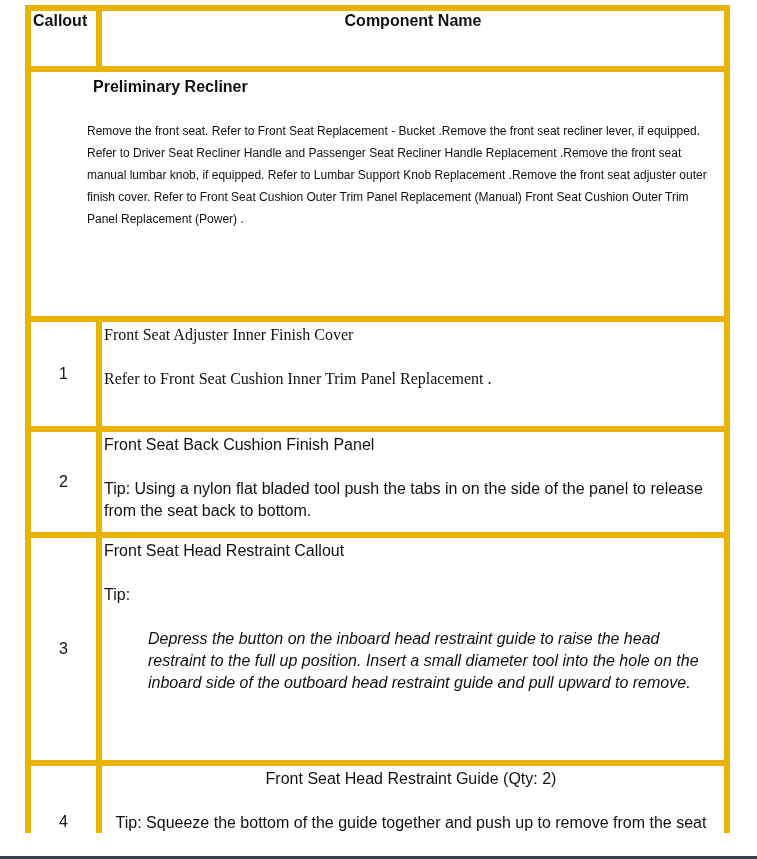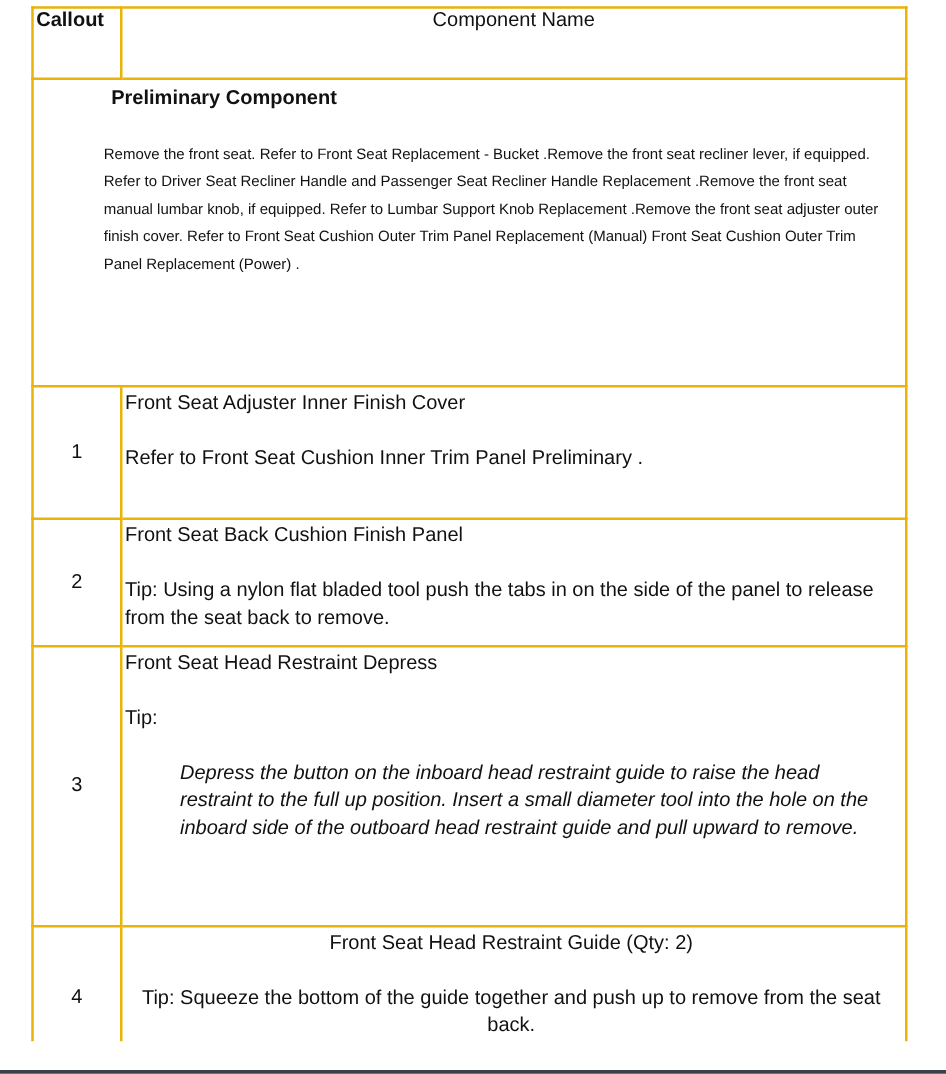--- a/index.html
+++ b/index.html
@@ -18,30 +18,30 @@
     }
     .doc-table {
       position: absolute;
       left: 25px;
       top: 5px;
       width: 699px;
       border-collapse: collapse;
       table-layout: fixed;
     }
     .doc-table td, .doc-table th {
-      border: 2px solid #eab308;
+      border: 6px solid #eab308;
       padding: 0;
       vertical-align: top;
     }
     .col-callout { width: 71px; }
     .col-name { width: 628px; }
 
     .hdr-cell {
       height: 54px;
-      font-weight: normal;
+      font-weight: bold;
       font-size: 16px;
       text-align: left;
     }
     .hdr-callout {
       padding: 1px 0 0 2px !important;
       font-weight: bold;
     }
     .hdr-name {
       text-align: center !important;
       padding-top: 1px !important;
@@ -77,21 +77,21 @@
     .comp-title { display: block; }
     .gap { display: block; height: 22px; }
     .tip-label { font-weight: normal; }
     .tip-indent {
       display: block;
       padding-left: 44px;
       padding-right: 2px;
       font-style: italic;
     }
 
-    .row1 .name-cell { height: 102px; }
+    .row1 .name-cell { height: 102px; font-family: Liberation Serif, serif; }
     .row2 .name-cell { height: 98px; }
     .row3 .name-cell { height: 220px; }
     .row4 .name-cell { height: 110px; }
     .row4 td { border-bottom: none; text-align: center; }
 
     .bottom-bar {
       position: absolute;
       left: 0;
       top: 856px;
       width: 757px;
@@ -115,44 +115,44 @@
     <col class="col-callout">
     <col class="col-name">
   </colgroup>
   <tbody>
       <tr>
     <th class="hdr-cell hdr-callout">Callout</th>
     <th class="hdr-cell hdr-name">Component Name</th>
   </tr>
   <tr>
     <td colspan="2" class="prelim-cell">
-      <div class="prelim-title">Preliminary Component</div>
+      <div class="prelim-title">Preliminary Recliner</div>
       <div class="prelim-body">Remove the front seat. Refer to Front Seat Replacement - Bucket .Remove the front seat recliner lever, if equipped. Refer to Driver Seat Recliner Handle and Passenger Seat Recliner Handle Replacement .Remove the front seat manual lumbar knob, if equipped. Refer to Lumbar Support Knob Replacement .Remove the front seat adjuster outer finish cover. Refer to Front Seat Cushion Outer Trim Panel Replacement (Manual) Front Seat Cushion Outer Trim Panel Replacement (Power) .</div>
     </td>
   </tr>
   <tr class="row1">
     <td class="callout-cell">1</td>
     <td class="name-cell">
       <span class="comp-title">Front Seat Adjuster Inner Finish Cover</span>
       <span class="gap"></span>
-      <span class="comp-title">Refer to Front Seat Cushion Inner Trim Panel Preliminary .</span>
+      <span class="comp-title">Refer to Front Seat Cushion Inner Trim Panel Replacement .</span>
     </td>
   </tr>
   <tr class="row2">
     <td class="callout-cell">2</td>
     <td class="name-cell">
       <span class="comp-title">Front Seat Back Cushion Finish Panel</span>
       <span class="gap"></span>
-      <span><span class="tip-label">Tip:</span><span> Using a nylon flat bladed tool push the tabs in on the side of the panel to release from the seat back to remove.</span></span>
+      <span><span class="tip-label">Tip:</span><span> Using a nylon flat bladed tool push the tabs in on the side of the panel to release from the seat back to bottom.</span></span>
     </td>
   </tr>
   <tr class="row3">
     <td class="callout-cell">3</td>
     <td class="name-cell">
-      <span class="comp-title">Front Seat Head Restraint Depress</span>
+      <span class="comp-title">Front Seat Head Restraint Callout</span>
       <span class="gap"></span>
       <span class="comp-title tip-label">Tip:</span>
       <span class="gap"></span>
       <span class="tip-indent">Depress the button on the inboard head restraint guide to raise the head restraint to the full up position. Insert a small diameter tool into the hole on the inboard side of the outboard head restraint guide and pull upward to remove.</span>
     </td>
   </tr>
   <tr class="row4">
     <td class="callout-cell">4</td>
     <td class="name-cell">
       <span class="comp-title">Front Seat Head Restraint Guide (Qty: 2)</span>

